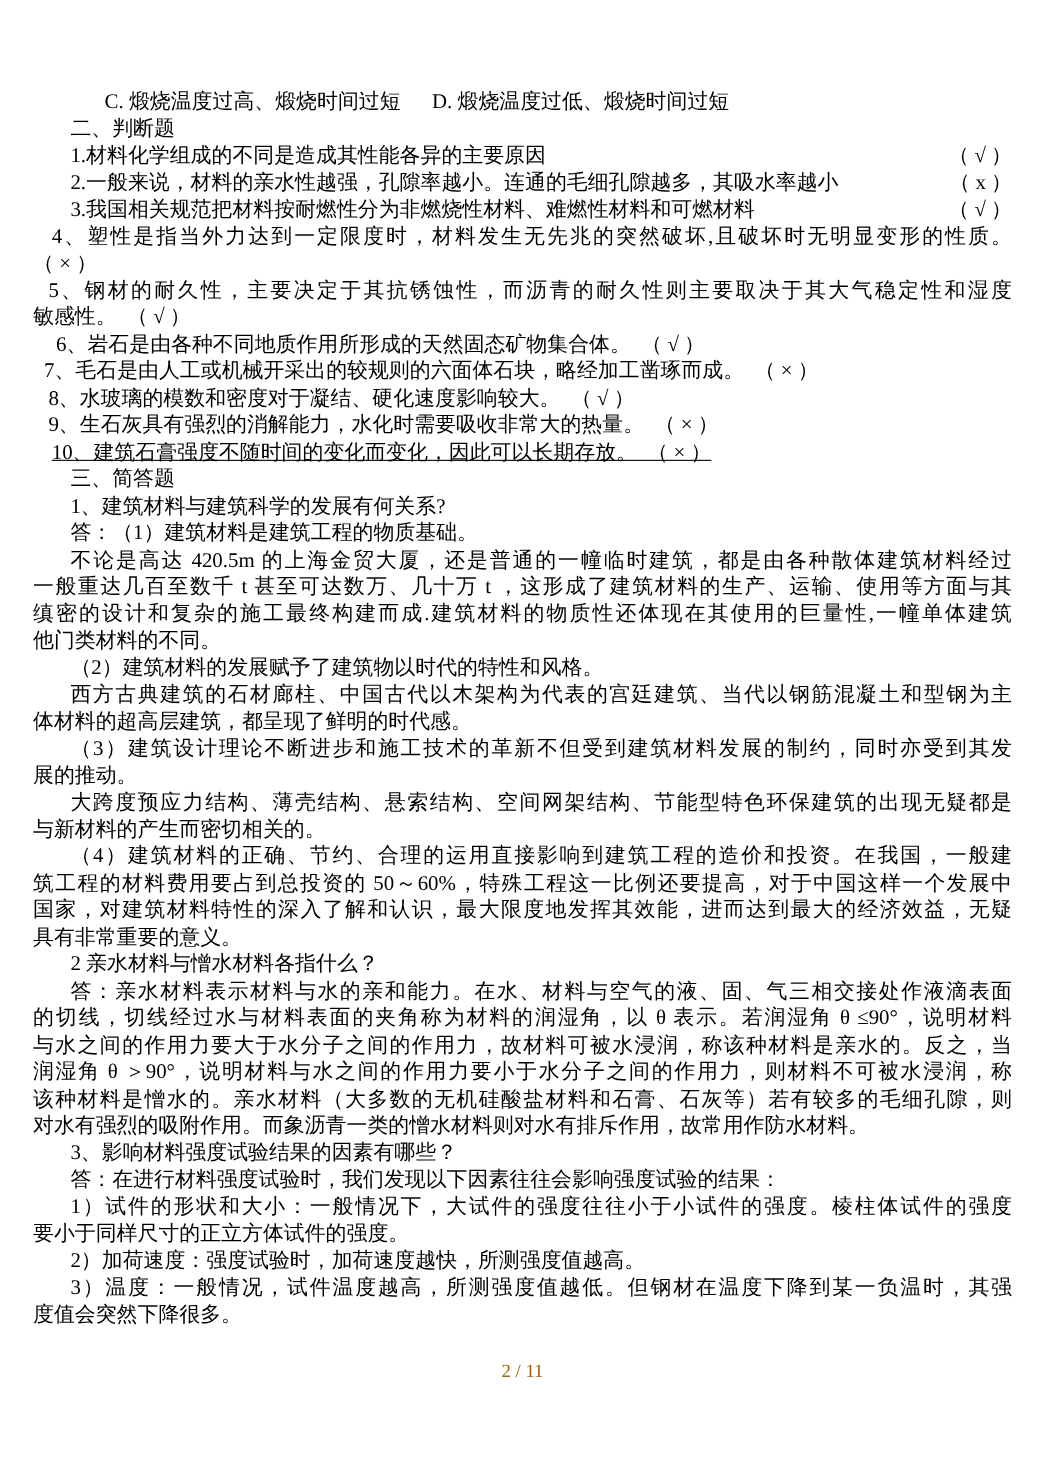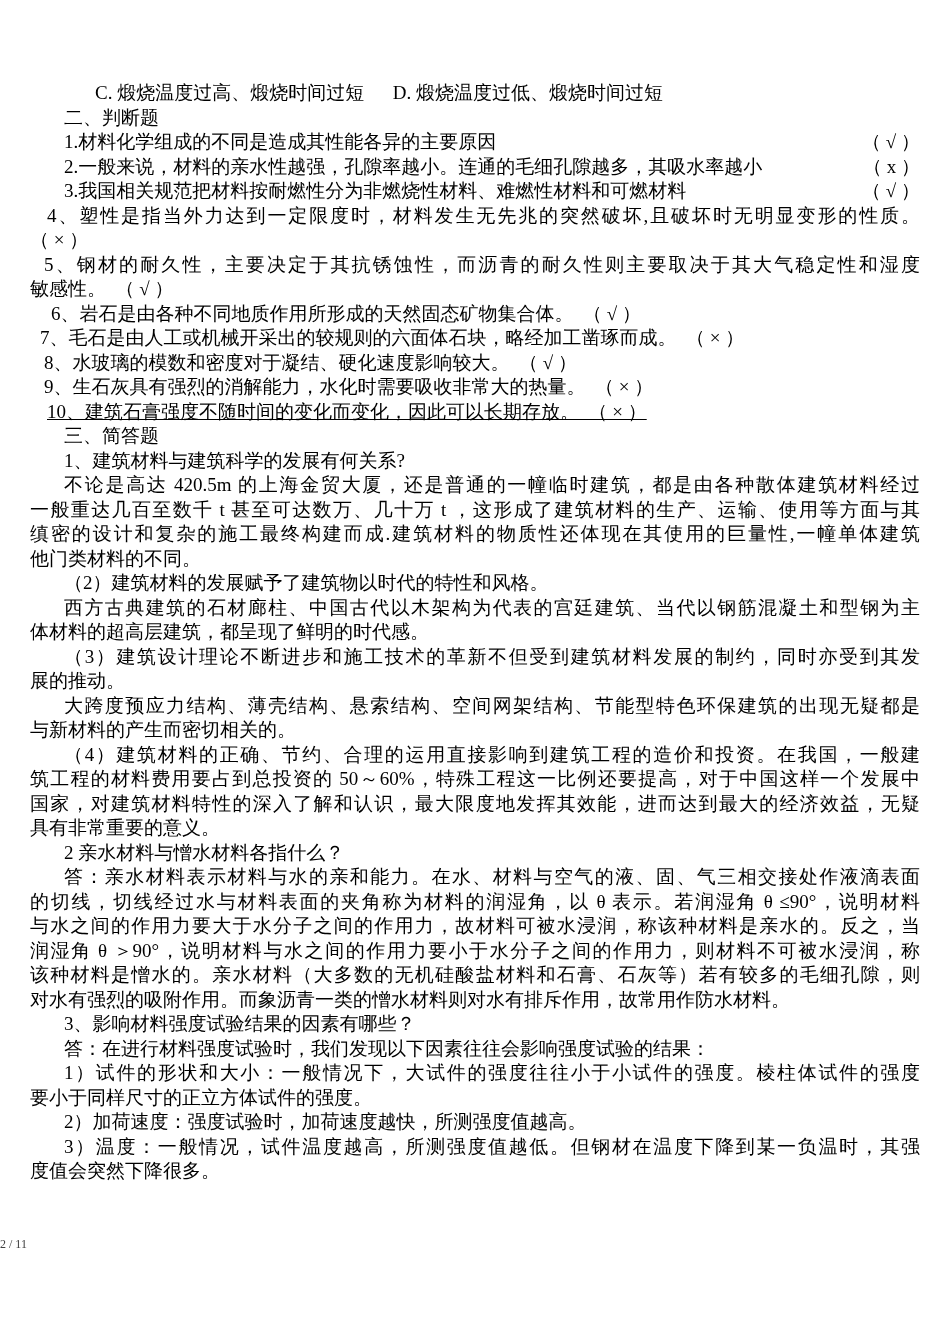--- a/index.html
+++ b/index.html
@@ -35,22 +35,23 @@
     display: flex;
     justify-content: space-between;
     align-items: baseline;
   }
   .line.split .mark { flex: none; }
   .footer {
     position: absolute;
     top: 1237px;
     left: 0;
     width: 100%;
-    font-size: 12px;
-    color: #404040;
+    text-align: center;
+    font-size: 17px;
+    color: #a16207;
   }
 </style>
 </head>
 <body>
 
 <div class="page">
   <div class="content" id="doc-lines">
       <div class="line" style="text-indent: 65px;">C. 煅烧温度过高、煅烧时间过短      D. 煅烧温度过低、煅烧时间过短</div>
       <div class="line" style="text-indent: 34px;">二、判断题</div>
       <div class="line split" style="padding-left: 34px; text-align: right;"><span class="q">1.材料化学组成的不同是造成其性能各异的主要原因</span><span class="mark">（ √ ）</span></div>
@@ -60,20 +61,21 @@
       <div class="line">（ × ）</div>
       <div class="line fill" style="text-indent: 14px;">5、钢材的耐久性，主要决定于其抗锈蚀性，而沥青的耐久性则主要取决于其大气稳定性和湿度</div>
       <div class="line">敏感性。  （ √ ）</div>
       <div class="line" style="text-indent: 21px;">6、岩石是由各种不同地质作用所形成的天然固态矿物集合体。  （ √ ）</div>
       <div class="line" style="text-indent: 10px;">7、毛石是由人工或机械开采出的较规则的六面体石块，略经加工凿琢而成。  （ × ）</div>
       <div class="line" style="text-indent: 14px;">8、水玻璃的模数和密度对于凝结、硬化速度影响较大。  （ √ ）</div>
       <div class="line" style="text-indent: 14px;">9、生石灰具有强烈的消解能力，水化时需要吸收非常大的热量。  （ × ）</div>
       <div class="line" style="text-indent: 17px; text-decoration: underline;">10、建筑石膏强度不随时间的变化而变化，因此可以长期存放。  （ × ）</div>
       <div class="line" style="text-indent: 34px;">三、简答题</div>
       <div class="line" style="text-indent: 34px;">1、建筑材料与建筑科学的发展有何关系?</div>
+      <div class="line" style="text-indent: 34px;">答：（1）建筑材料是建筑工程的物质基础。</div>
       <div class="line fill" style="text-indent: 34px;">不论是高达 420.5m 的上海金贸大厦，还是普通的一幢临时建筑，都是由各种散体建筑材料经过</div>
       <div class="line fill">一般重达几百至数千 t 甚至可达数万、几十万 t ，这形成了建筑材料的生产、运输、使用等方面与其</div>
       <div class="line fill">缜密的设计和复杂的施工最终构建而成.建筑材料的物质性还体现在其使用的巨量性,一幢单体建筑</div>
       <div class="line">他门类材料的不同。</div>
       <div class="line" style="text-indent: 34px;">（2）建筑材料的发展赋予了建筑物以时代的特性和风格。</div>
       <div class="line fill" style="text-indent: 34px;">西方古典建筑的石材廊柱、中国古代以木架构为代表的宫廷建筑、当代以钢筋混凝土和型钢为主</div>
       <div class="line">体材料的超高层建筑，都呈现了鲜明的时代感。</div>
       <div class="line fill" style="text-indent: 34px;">（3）建筑设计理论不断进步和施工技术的革新不但受到建筑材料发展的制约，同时亦受到其发</div>
       <div class="line">展的推动。</div>
       <div class="line fill" style="text-indent: 34px;">大跨度预应力结构、薄壳结构、悬索结构、空间网架结构、节能型特色环保建筑的出现无疑都是</div>

